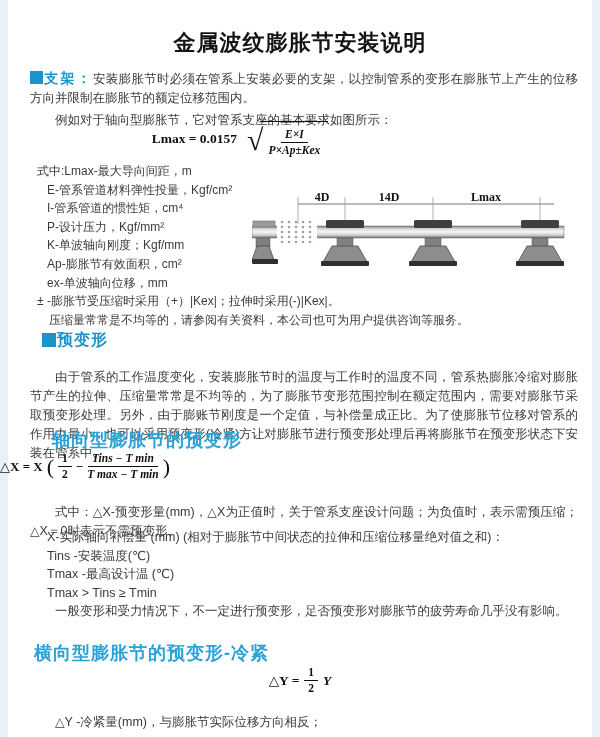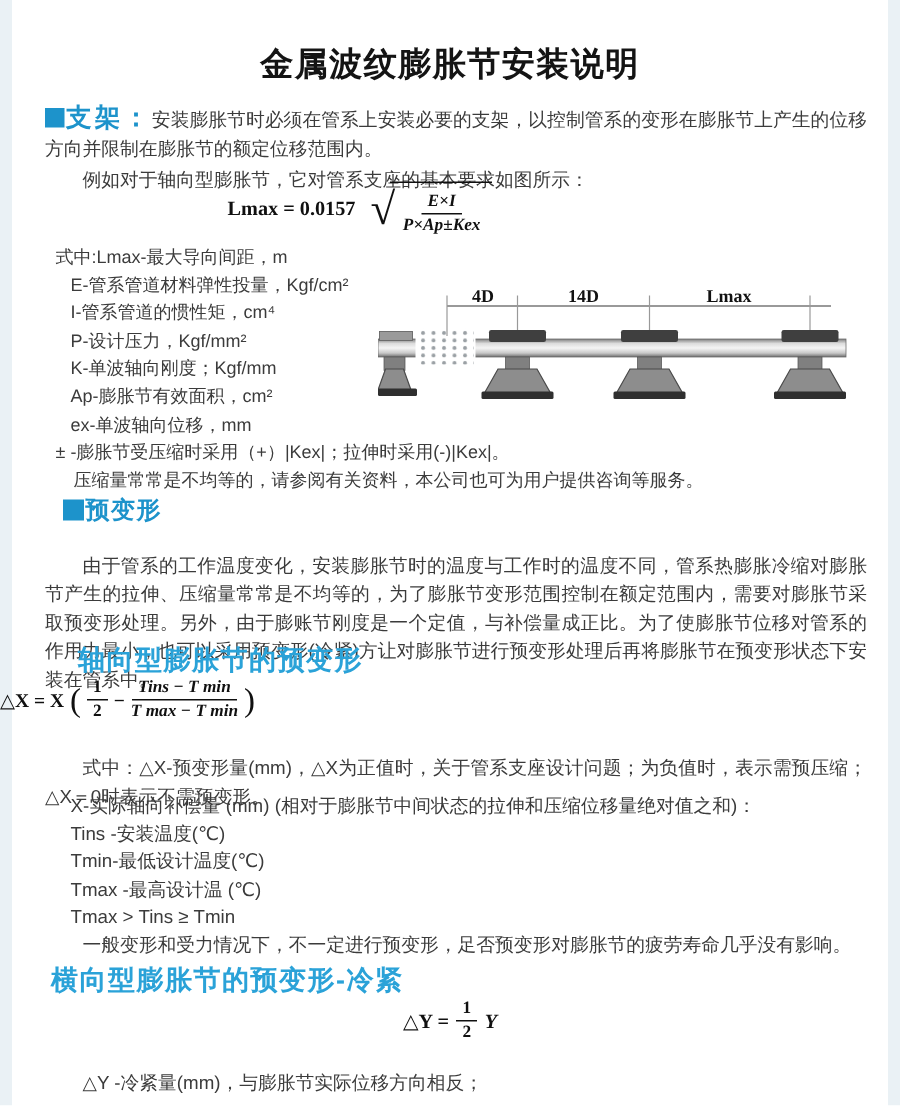--- a/index.html
+++ b/index.html
@@ -11,21 +11,21 @@
   .edge-strip { position:absolute; top:0; bottom:0; width:8px; background:#eaf1f5; }
   .edge-strip.left { left:0; } .edge-strip.right { right:0; }
 
   .doc-title { position:absolute; top:13px; left:0; width:600px; text-align:center;
     font-size:22px; font-weight:bold; color:#141414; letter-spacing:1px; }
 
   .body-text { font-size:12.5px; line-height:19.5px; }
 
   .para-support { position:absolute; top:56px; left:30px; width:548px; text-align:justify; }
   .sq { display:inline-block; width:13px; height:13px; background:#1d93cb; margin-right:1px; vertical-align:-1px; }
-  .sec-head-inline { color:#1d93cb; font-weight:bold; font-size:17px; letter-spacing:2px;margin-top:13px; }
+  .sec-head-inline { color:#1d93cb; font-weight:bold; font-size:14px; letter-spacing:2px;margin-top:13px; }
   .para-example { position:absolute; top:98px; left:30px; width:548px; text-indent:2em; }
 
   
   .formula-row { font-family:"Liberation Serif","DejaVu Serif",serif; color:#101010; font-weight:bold; }
   .formula1 { position:absolute; top:121px; left:0; width:480px; display:flex; justify-content:center; align-items:center; }
   .root { display:inline-flex; align-items:center; margin-left:10px; }
   .rsign { font-size:30px; font-weight:normal; line-height:0.9; margin-right:-3px; color:#101010; }
   .rbody { border-top:1.5px solid #101010; padding:2px 8px 0 8px; }
   .frac { display:inline-flex; flex-direction:column; align-items:center; line-height:1.15; font-size:11.5px; }
   .frac .num { border-bottom:1.2px solid #101010; padding:0 4px 1px 4px; }
@@ -174,21 +174,20 @@
     <span class="den">T max − T min</span>
   </span>
   <span class="big-paren">)</span>
 </div>
 
 <p class="para-axial-explain body-text">式中：△X-预变形量(mm)，△X为正值时，关于管系支座设计问题；为负值时，表示需预压缩；△X＝0时表示不需预变形。</p>
 
 <div class="axial-items">
   <div>X-实际轴向补偿量 (mm) (相对于膨胀节中间状态的拉伸和压缩位移量绝对值之和)：</div>
   <div>Tins -安装温度(℃)</div>
-  <div>Tmin-最低设计温度(℃)</div>
   <div>Tmax -最高设计温 (℃)</div>
   <div>Tmax &gt; Tins ≥ Tmin</div>
   <div class="general-note">一般变形和受力情况下，不一定进行预变形，足否预变形对膨胀节的疲劳寿命几乎没有影响。</div>
 </div>
 
 <div class="sub-head lateral-head">横向型膨胀节的预变形-冷紧</div>
 
 <div class="formula3 formula-row">
   <span>△Y =</span>
   <span class="frac">

